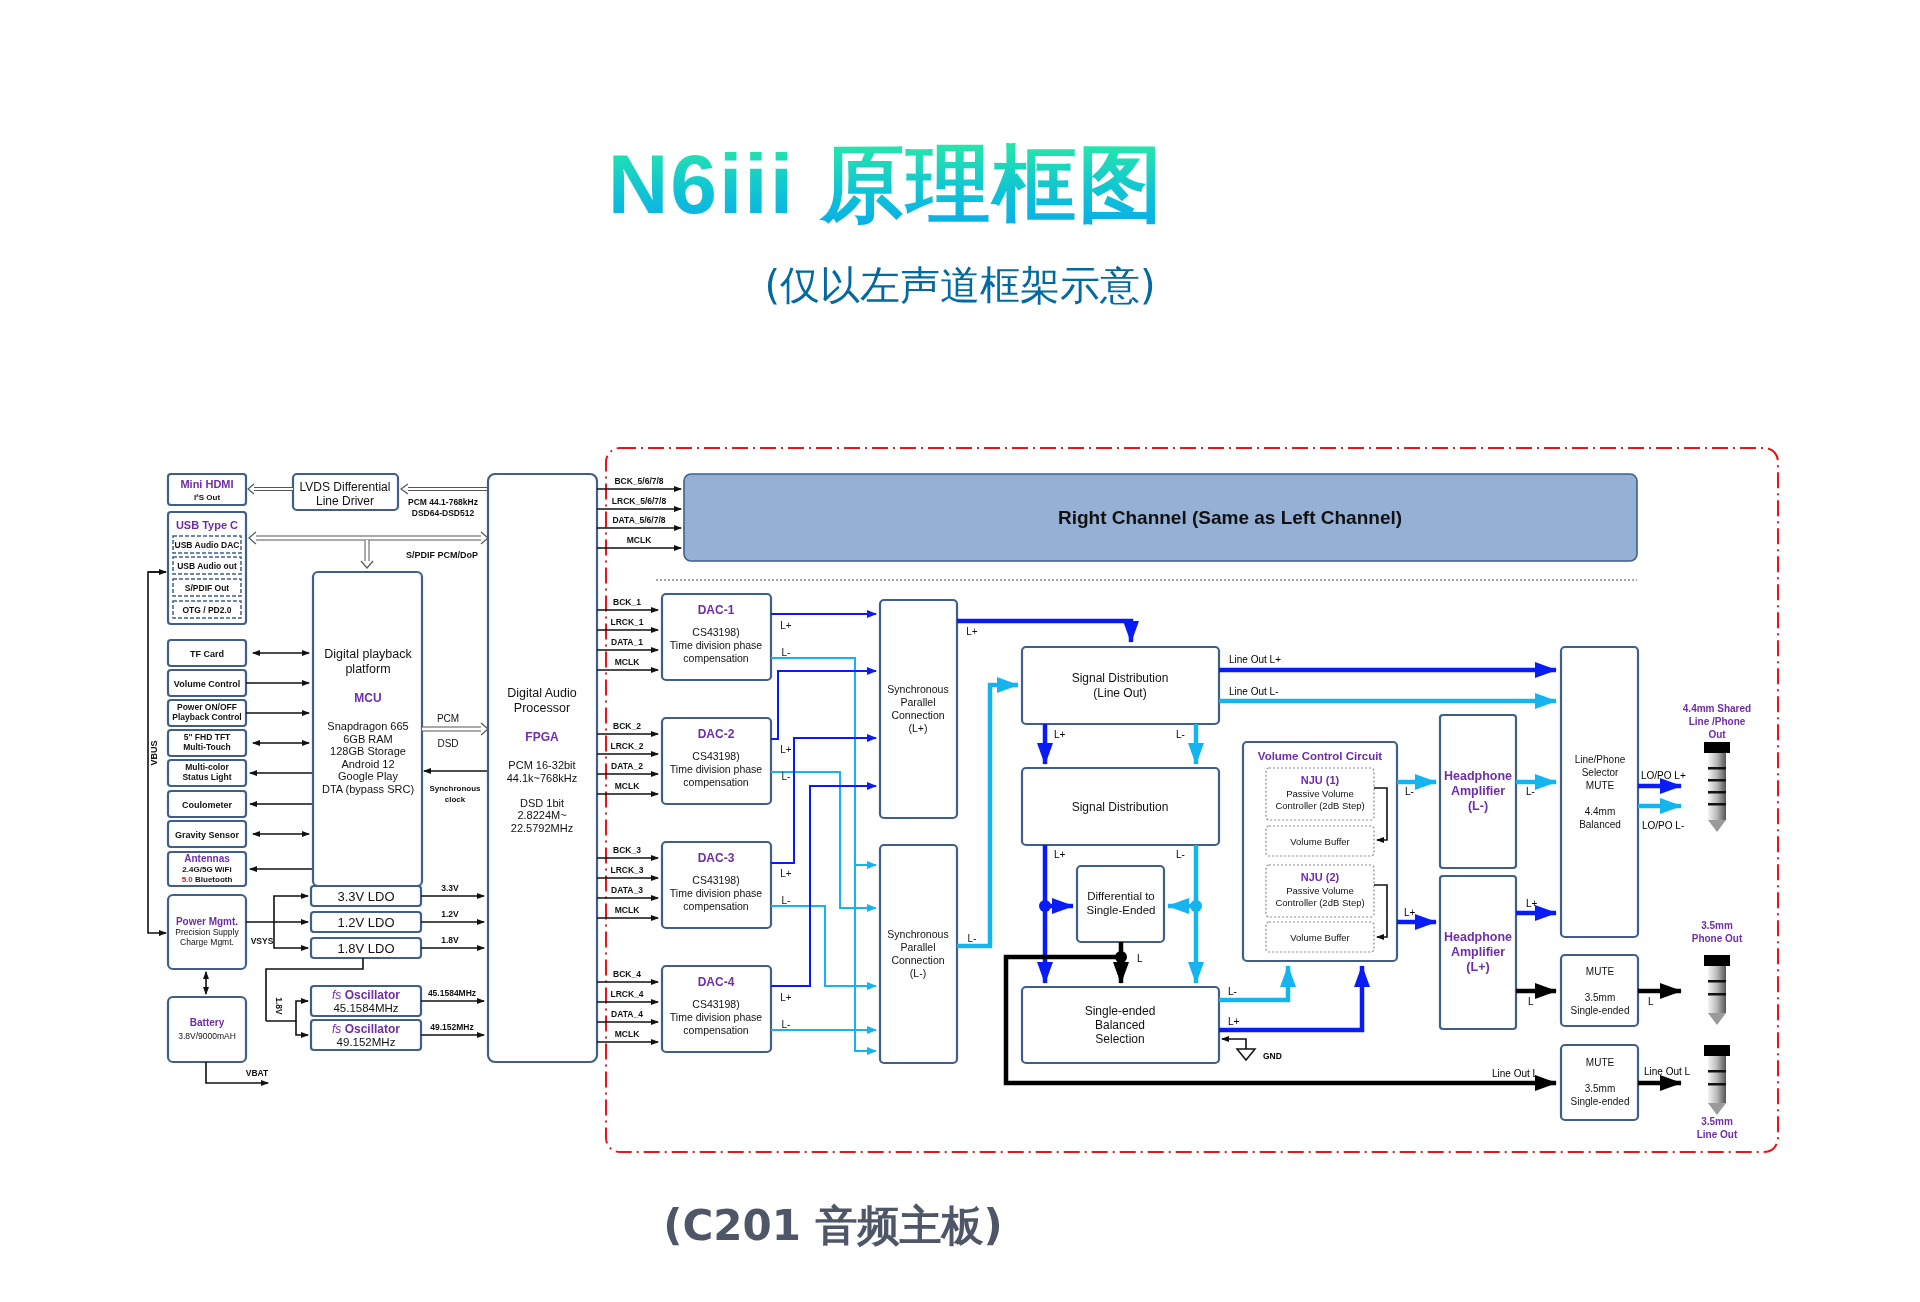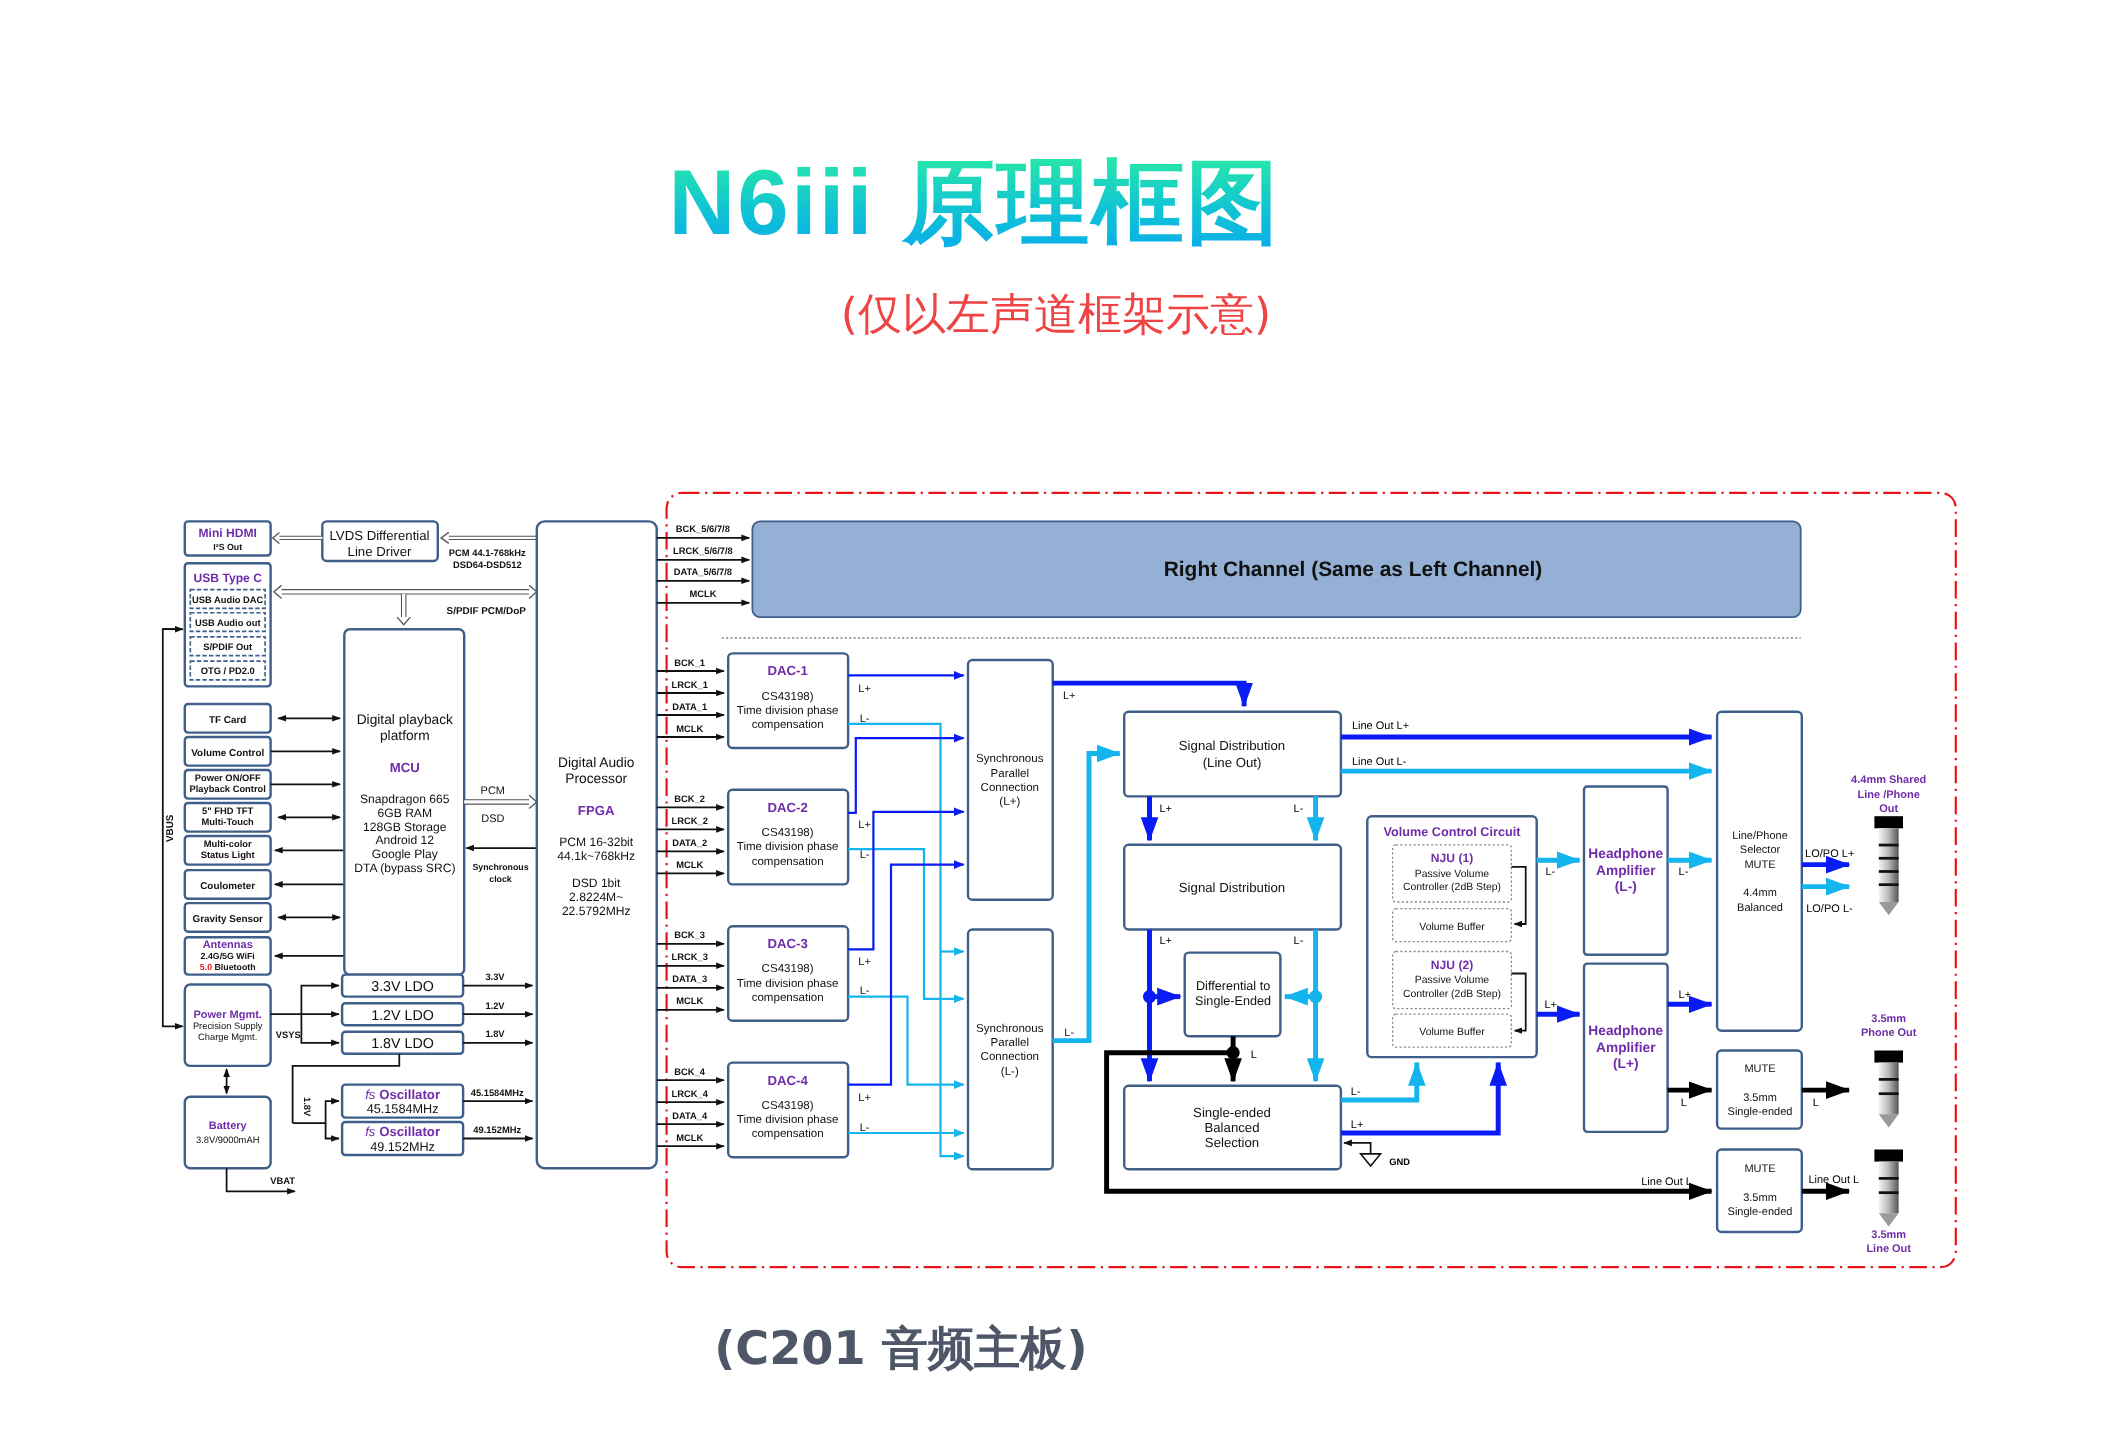--- a/index.html
+++ b/index.html
@@ -1,20 +1,20 @@
 <!DOCTYPE html>
 <html><head>
 <meta charset="utf-8">
 <style>
   html,body{margin:0;padding:0;background:#ffffff;}
   body{width:1920px;height:1302px;position:relative;overflow:hidden;font-family:"Liberation Sans","DejaVu Sans",sans-serif;color:#111;}
   .title{position:absolute;left:0;top:128px;width:1772px;text-align:center;font-size:84px;font-weight:bold;letter-spacing:2px;
     background:linear-gradient(180deg,#2ef29a 0%,#10c4d4 55%,#06a4f2 100%);-webkit-background-clip:text;background-clip:text;color:transparent;}
-  .subtitle{position:absolute;left:0;top:258px;width:1920px;text-align:center;font-size:40px;color:#ef4444;font-family:"DejaVu Sans",sans-serif;}
-  .caption{position:absolute;left:0;top:1198px;width:1638px;text-align:center;font-size:42px;font-weight:bold;color:#4e5668;font-family:"DejaVu Sans",sans-serif;}
+  .subtitle{position:absolute;left:0;top:258px;width:1920px;text-align:center;font-size:40px;color:#0369a1;font-family:"DejaVu Sans",sans-serif;}
+  .caption{position:absolute;left:0;top:1198px;width:1638px;text-align:center;font-size:42px;font-weight:bold;color:#4e5668;font-family:"DejaVu Sans",sans-serif;padding-left:14px;}
   svg#diagram{position:absolute;left:0;top:0;}
   .box{fill:#fff;stroke:#3f5f8a;stroke-width:2.2;}
   .dbox{fill:#fff;stroke:#3f5f8a;stroke-width:1.5;stroke-dasharray:4 2;}
   .gbox{fill:#fff;stroke:#8a8a8a;stroke-width:1.2;stroke-dasharray:2 2;}
   .t{font-family:"Liberation Sans",sans-serif;fill:#111;text-anchor:middle;}
   .p{fill:#6f2da8;font-weight:bold;}
   .w{stroke:#111;stroke-width:1.6;fill:none;}
   .wt{stroke:#000;stroke-width:4.5;fill:none;}
   .b1{stroke:#0a1cf5;stroke-width:2;fill:none;}
   .c1{stroke:#14b5ee;stroke-width:2;fill:none;}

